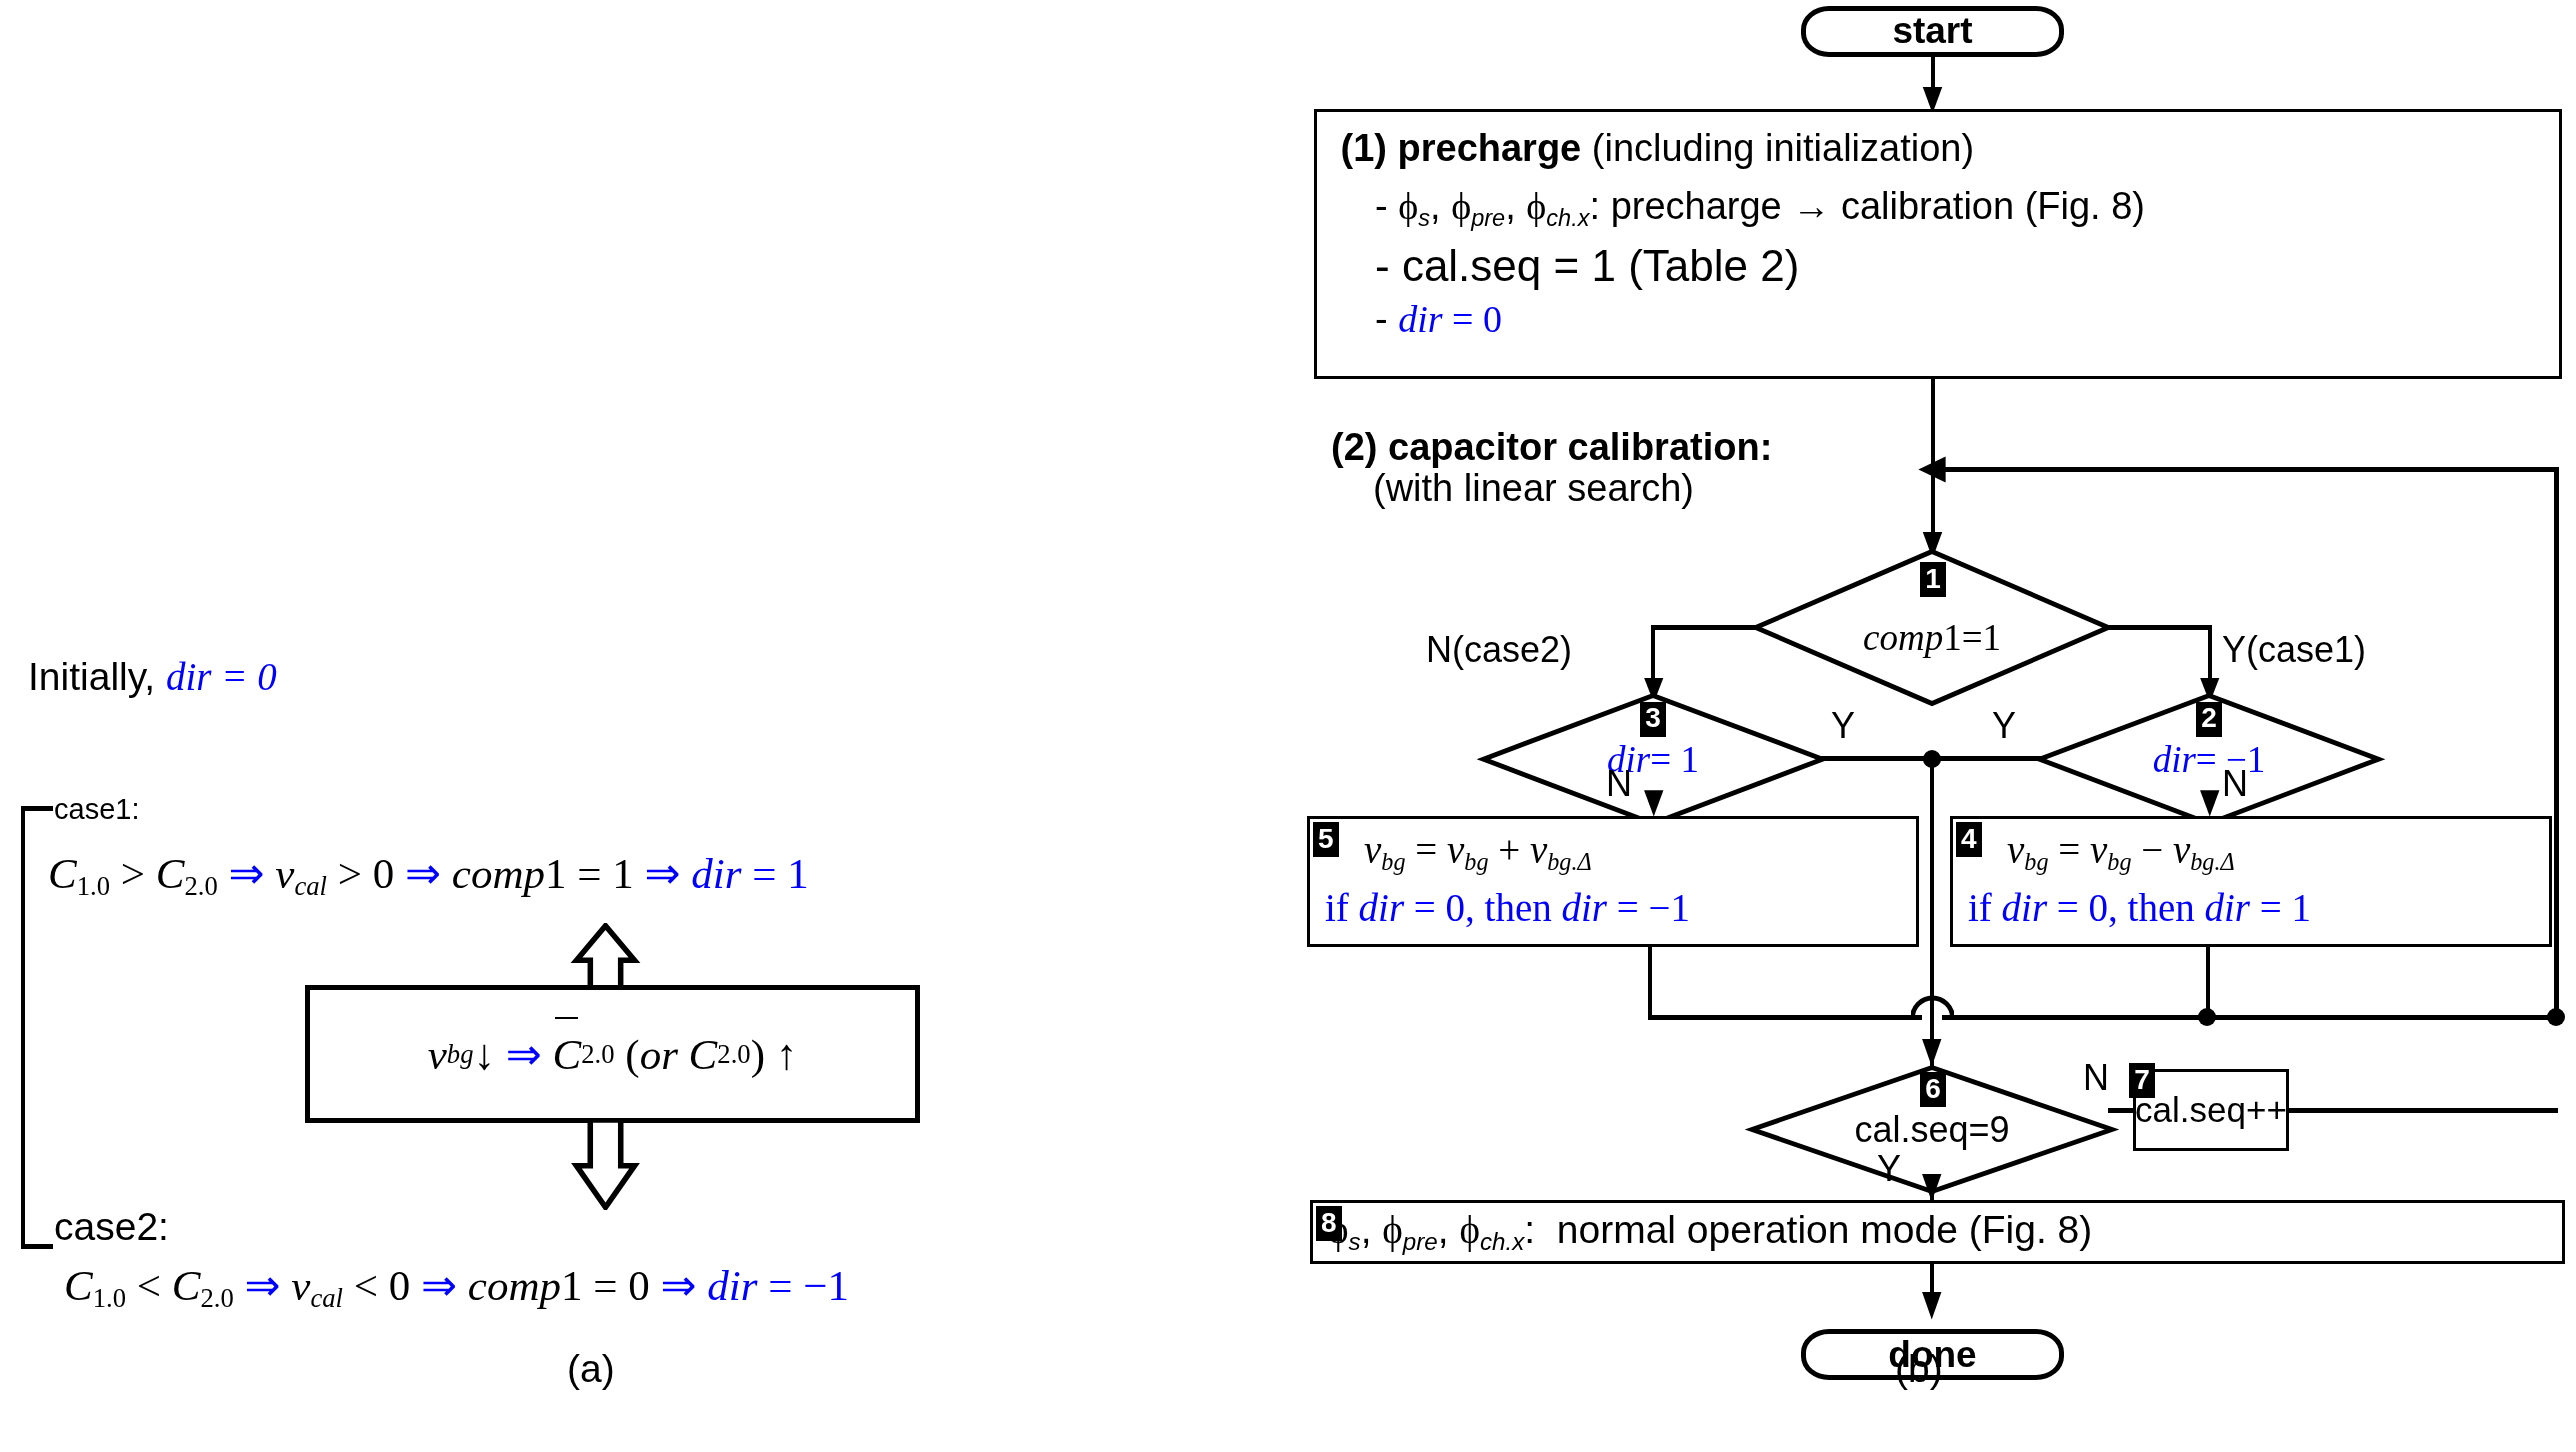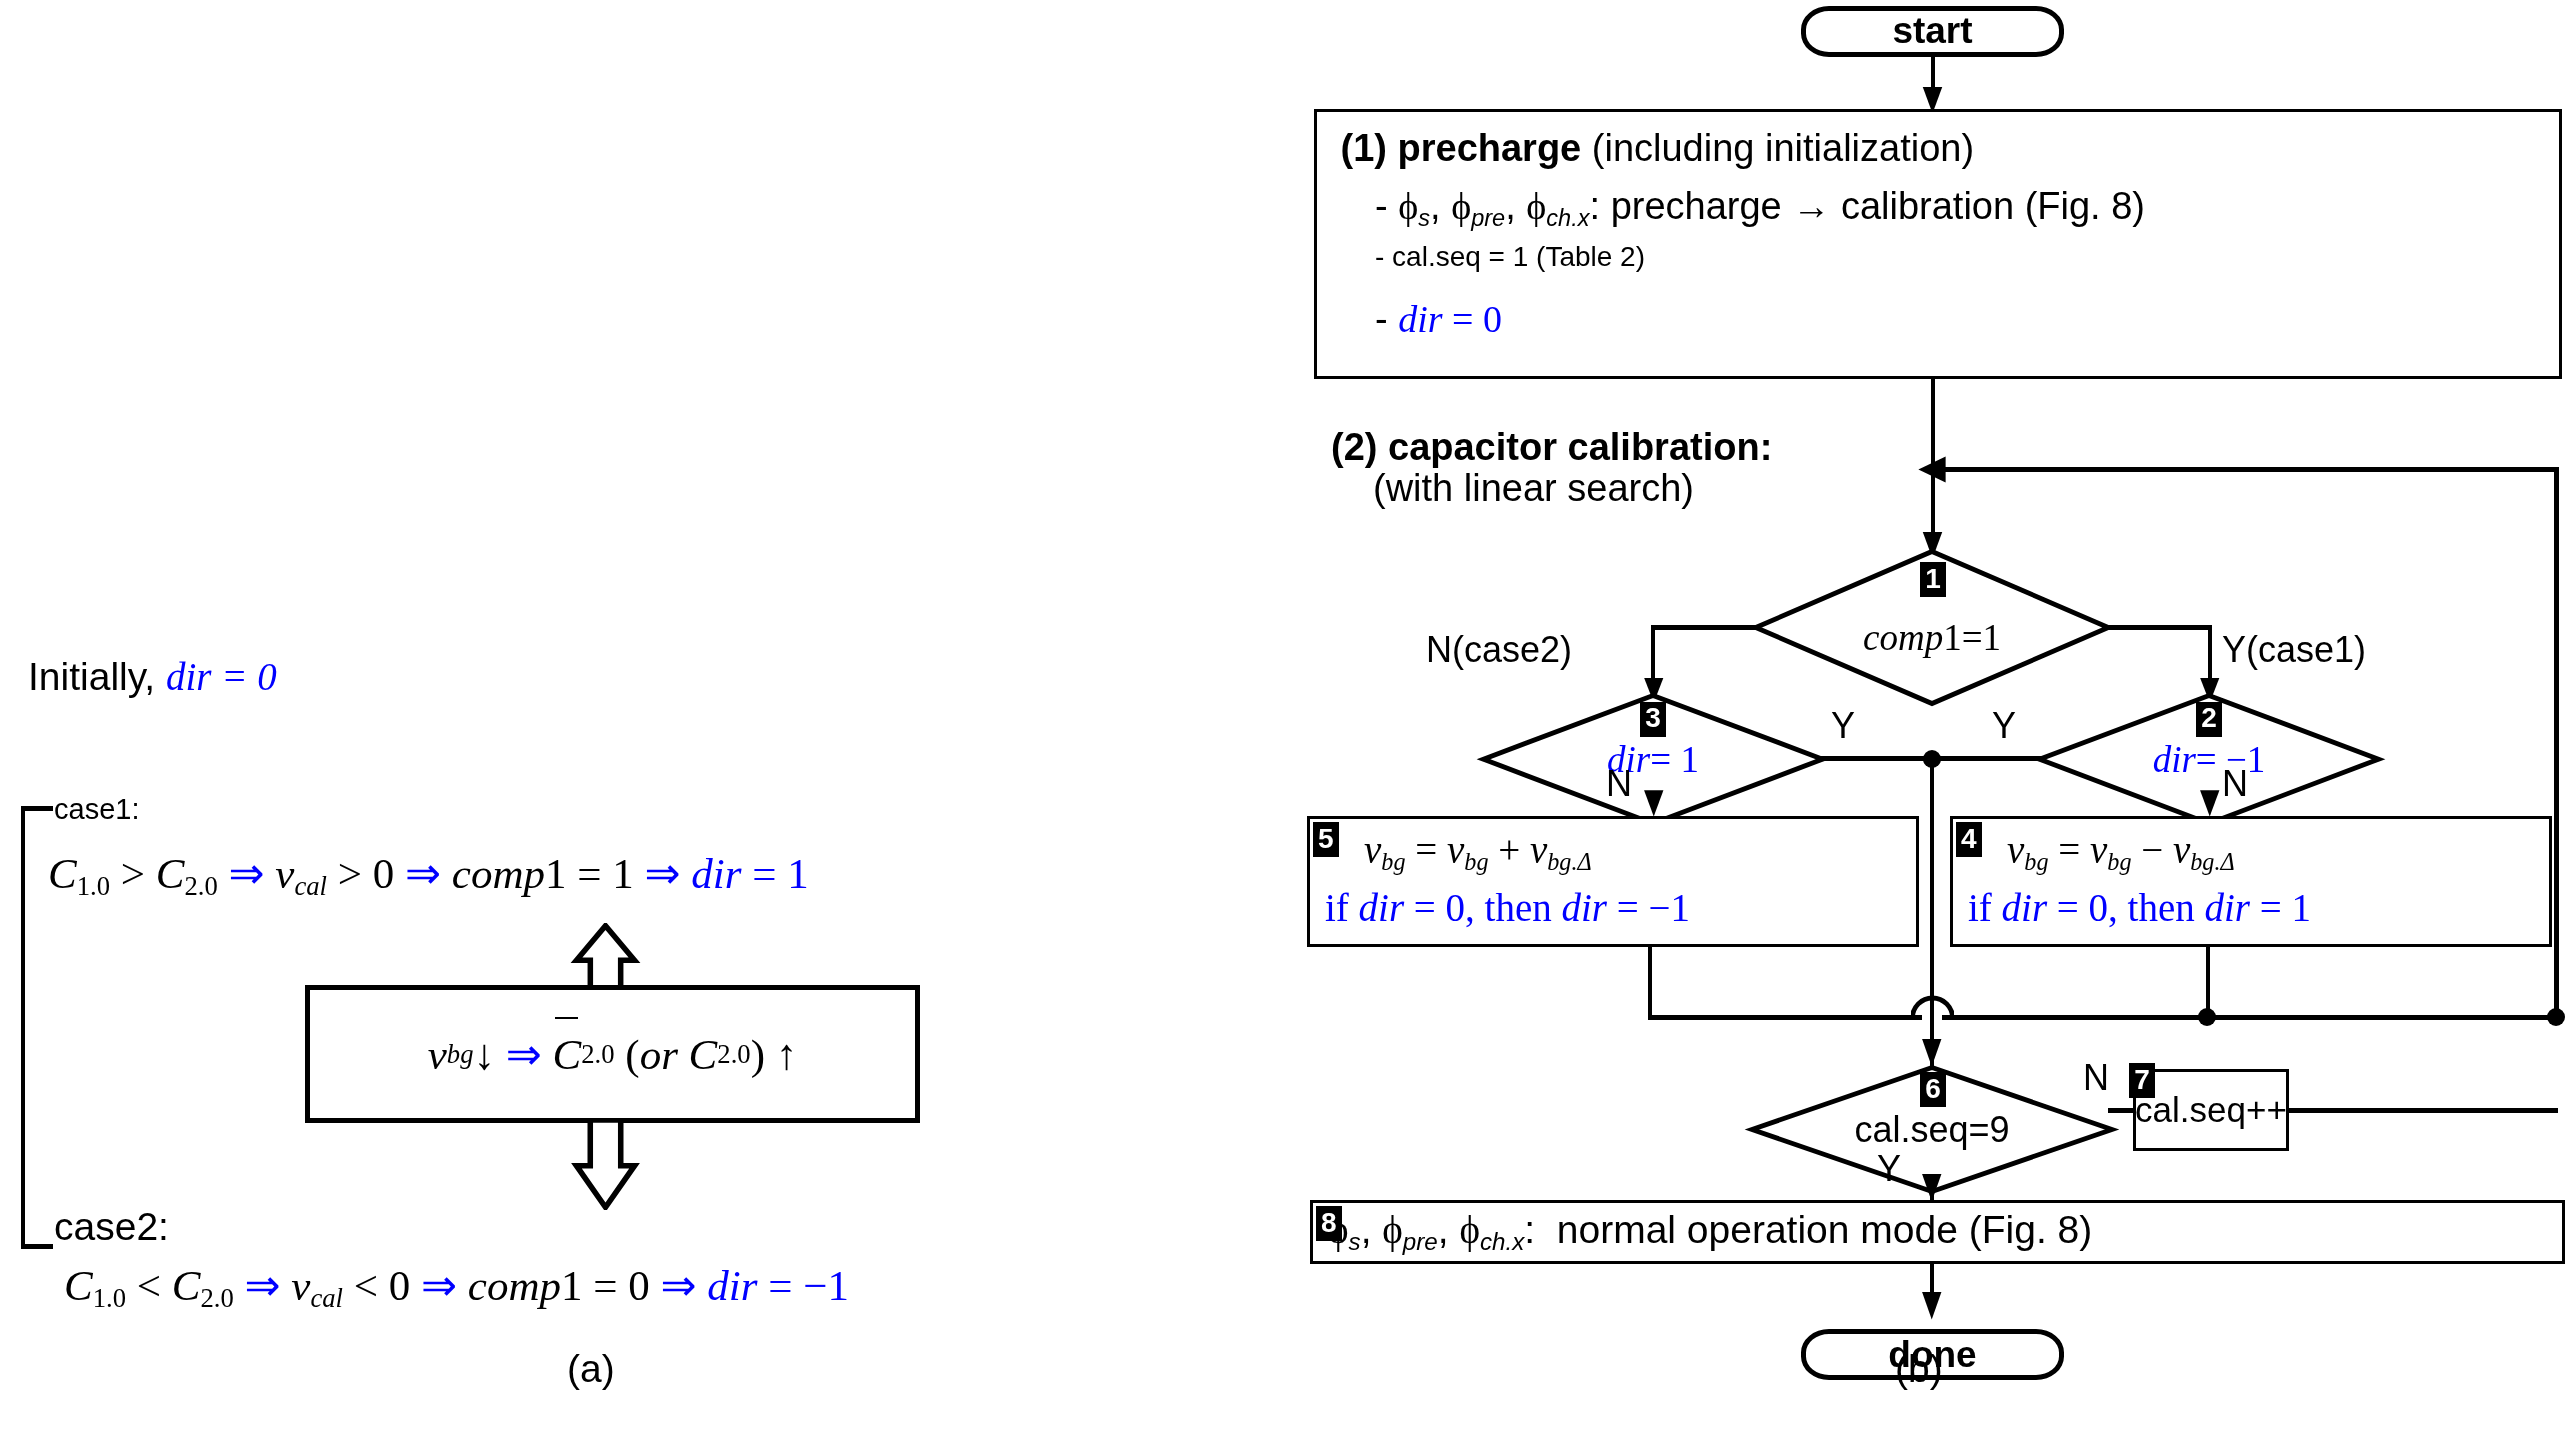--- a/index.html
+++ b/index.html
@@ -42,21 +42,21 @@
         display:flex;align-items:center;justify-content:center;
         font-size:37px;font-weight:bold;background:#fff;text-align:center;}
   #b-start{left:1801px;top:5.5px;width:263px;height:51px;}
   #b-done {left:1801px;top:1329px;width:263px;height:51px;}
 
   
   .pbox{border:3.5px solid #000;box-sizing:border-box;background:#fff;}
   #b-pre{left:1314px;top:109px;width:1248px;height:270px;}
   #b-pre-l1{left:23.5px;top:15px;font-size:38px;}
   #b-pre-l2{left:58px;top:72px;font-size:38px;}
-  #b-pre-l3{left:58px;top:129px;font-size:28px;}
+  #b-pre-l3{left:58px;top:129px;font-size:44px;}
   #b-pre-l4{left:58px;top:185px;font-size:38px;}
 
   #b-sec2-a{left:1331px;top:426px;font-size:38px;font-weight:bold;}
   #b-sec2-b{left:1373px;top:467px;font-size:38px;}
 
   #b-box5{left:1307px;top:816px;width:612px;height:131px;}
   #b-box4{left:1950px;top:816px;width:602px;height:131px;}
   .bx-l1{left:54px;top:8.3px;font-size:39px;white-space:nowrap;}
   .bx-l2{left:15px;top:66px;font-size:39px;white-space:nowrap;}
 

